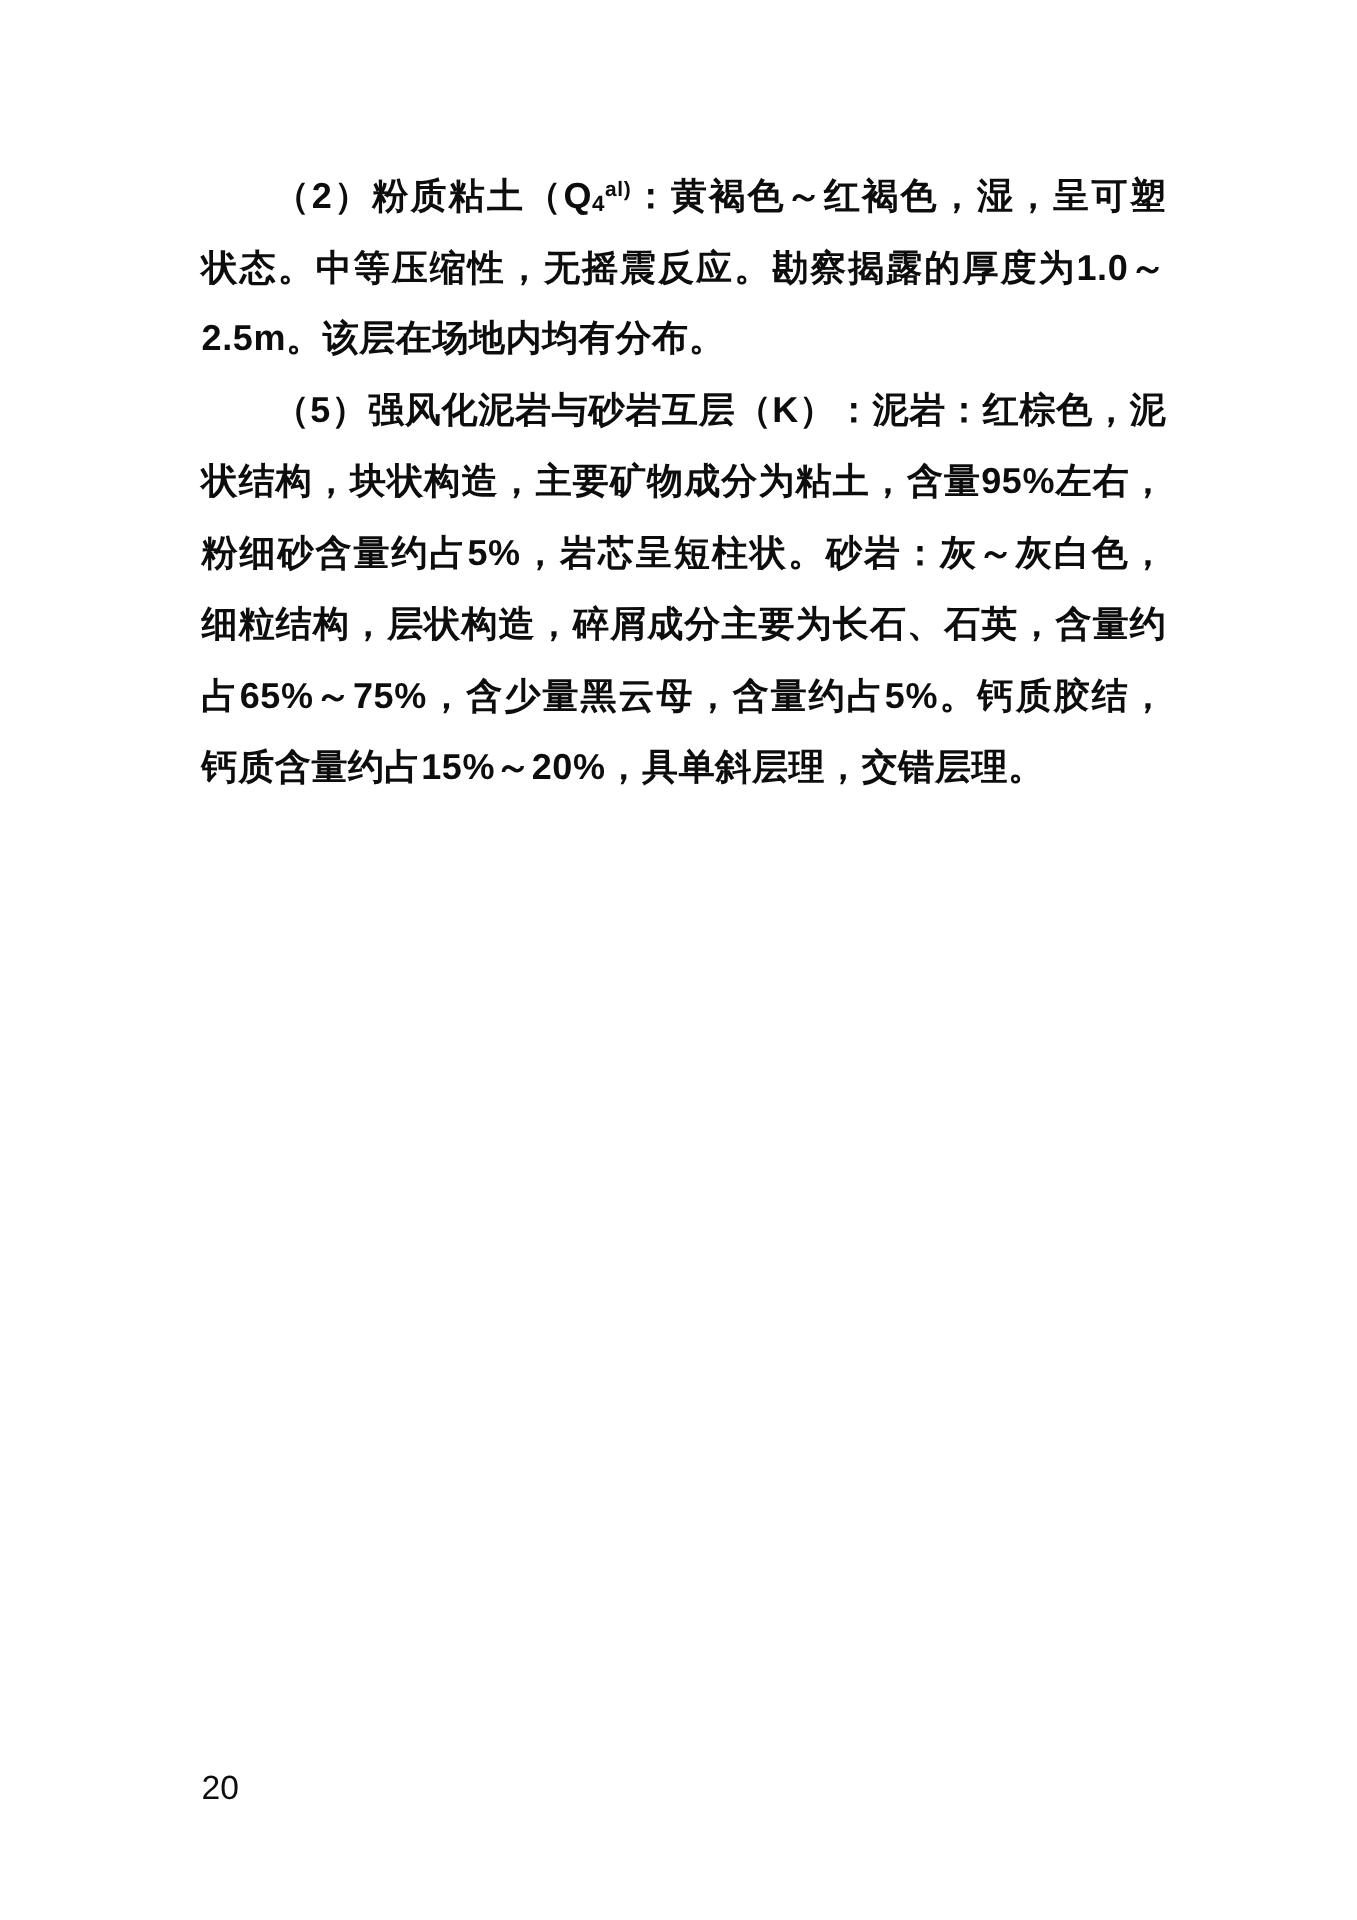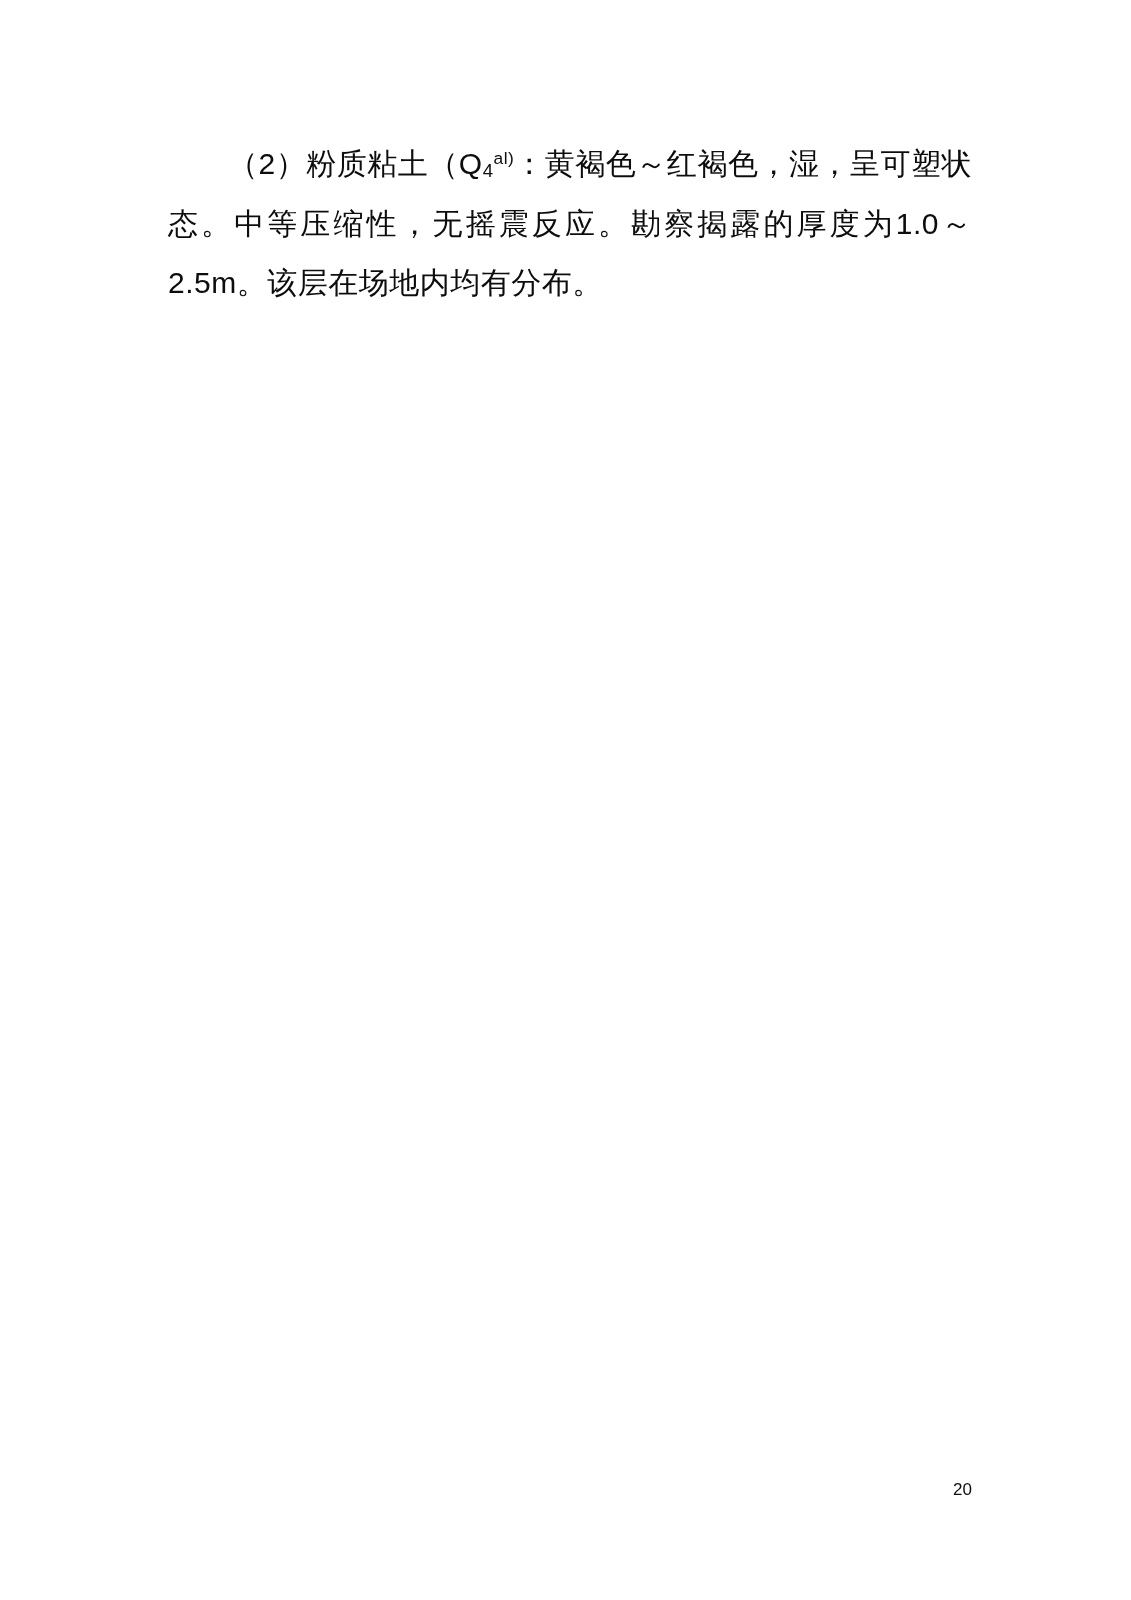--- a/index.html
+++ b/index.html
@@ -19,20 +19,21 @@
   }
   .text-block {
     position: absolute;
     left: 168px;
     top: 134px;
     width: 804px;
     font-size: 30px;
     line-height: 59.5px;
     text-align: justify;
     letter-spacing: 0.5px;
+    font-weight: bold;
   }
   .text-block p {
     margin: 0;
     padding: 0;
     text-indent: 2em;
   }
   .text-block sub {
     font-size: 0.62em;
     line-height: 0;
     vertical-align: -0.15em;
@@ -40,35 +41,36 @@
   .text-block sup {
     font-size: 0.58em;
     line-height: 0;
     vertical-align: 0.55em;
   }
   .page-number {
     position: absolute;
     left: 168px;
     top: 1476px;
     width: 804px;
-    text-align: right;
-    font-size: 17px;
+    text-align: left;
+    font-size: 28px;
     line-height: 28px;
     color: #0d0d0d;
   }
 </style>
 </head>
 <body>
 
 <div class="page">
 
   <div class="text-block">
 
     <p><span>（2）粉质粘土（Q</span><sub>4</sub><sup>al)</sup><span>：黄褐色～红褐色，湿，呈可塑状态。中等压缩性，无摇震反应。勘察揭露的厚度为1.0～2.5m。该层在场地内均有分布。</span></p>
 
 
 
+    <p>（5）强风化泥岩与砂岩互层（K）：泥岩：红棕色，泥状结构，块状构造，主要矿物成分为粘土，含量95%左右，粉细砂含量约占5%，岩芯呈短柱状。砂岩：灰～灰白色，细粒结构，层状构造，碎屑成分主要为长石、石英，含量约占65%～75%，含少量黑云母，含量约占5%。钙质胶结，钙质含量约占15%～20%，具单斜层理，交错层理。</p>
 
   </div>
 
   <div class="page-number">20</div>
 
 </div>
 
 </body></html>

